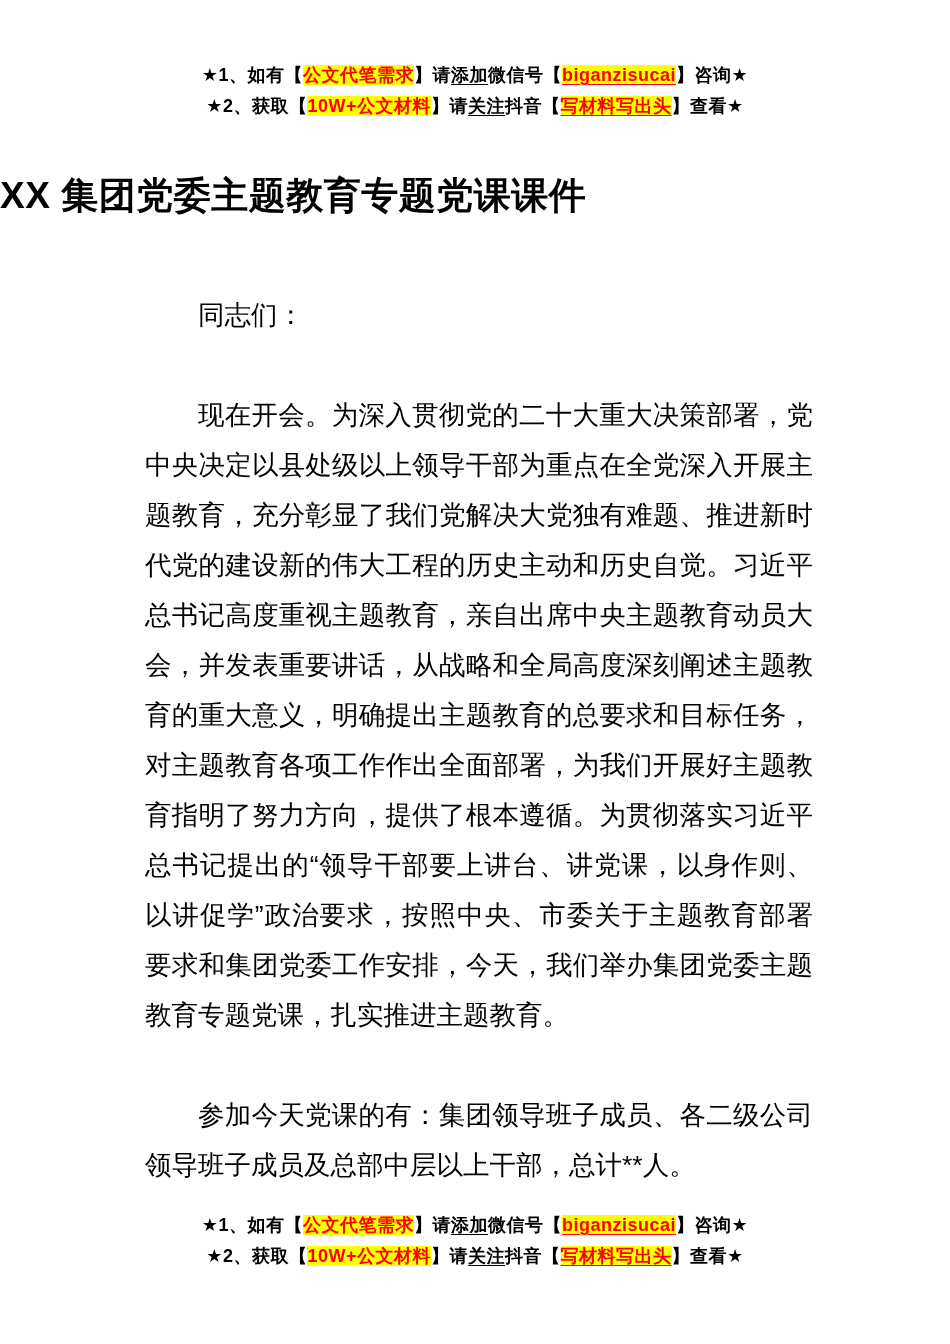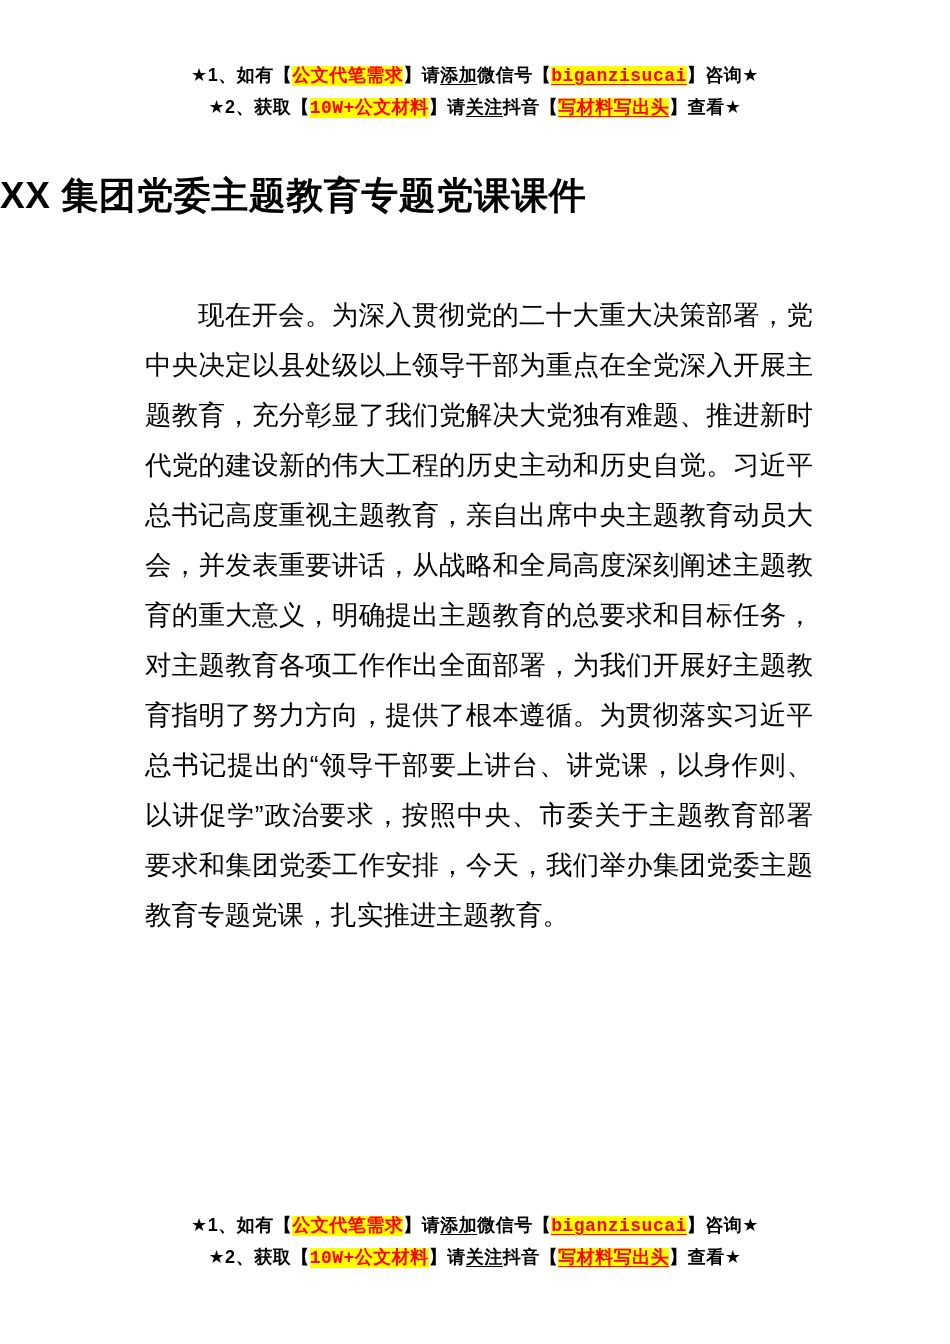--- a/index.html
+++ b/index.html
@@ -30,21 +30,20 @@
     font-size: 18px;
     line-height: 31px;
     letter-spacing: 0.5px;
     white-space: nowrap;
   }
   .promo-banner.top { top: 60px; }
   .promo-banner.bottom { top: 1210px; }
   .promo-hl {
     color: var(--accent-red, #ff0000);
     background: var(--highlight-yellow, #ffff00);
-    font-family: Liberation Mono, monospace;
   }
   .promo-hl.linklike {
     text-decoration: underline;
     text-decoration-color: var(--accent-red, #ff0000);
     text-underline-offset: 3px;
   }
   .promo-u {
     text-decoration: underline;
     text-underline-offset: 3px;
   }
@@ -85,21 +84,23 @@
 <div class="page">
 
   <div class="promo-banner top">
     <div><span>★1、如有【</span><span class="promo-hl">公文代笔需求</span><span>】请</span><span class="promo-u">添加</span><span>微信号【</span><span class="promo-hl linklike">biganzisucai</span><span>】咨询★</span></div>
     <div><span>★2、获取【</span><span class="promo-hl">10W+公文材料</span><span>】请</span><span class="promo-u">关注</span><span>抖音【</span><span class="promo-hl linklike">写材料写出头</span><span>】查看★</span></div>
   </div>
 
   <h1 class="doc-title">XX 集团党委主题教育专题党课课件</h1>
 
   <div class="doc-body">
+    <p>同志们：</p>
     <p>现在开会。为深入贯彻党的二十大重大决策部署，党中央决定以县处级以上领导干部为重点在全党深入开展主题教育，充分彰显了我们党解决大党独有难题、推进新时代党的建设新的伟大工程的历史主动和历史自觉。习近平总书记高度重视主题教育，亲自出席中央主题教育动员大会，并发表重要讲话，从战略和全局高度深刻阐述主题教育的重大意义，明确提出主题教育的总要求和目标任务，对主题教育各项工作作出全面部署，为我们开展好主题教育指明了努力方向，提供了根本遵循。为贯彻落实习近平总书记提出的“领导干部要上讲台、讲党课，以身作则、以讲促学”政治要求，按照中央、市委关于主题教育部署要求和集团党委工作安排，今天，我们举办集团党委主题教育专题党课，扎实推进主题教育。</p>
+    <p>参加今天党课的有：集团领导班子成员、各二级公司领导班子成员及总部中层以上干部，总计**人。</p>
   </div>
 
   <div class="promo-banner bottom">
     <div><span>★1、如有【</span><span class="promo-hl">公文代笔需求</span><span>】请</span><span class="promo-u">添加</span><span>微信号【</span><span class="promo-hl linklike">biganzisucai</span><span>】咨询★</span></div>
     <div><span>★2、获取【</span><span class="promo-hl">10W+公文材料</span><span>】请</span><span class="promo-u">关注</span><span>抖音【</span><span class="promo-hl linklike">写材料写出头</span><span>】查看★</span></div>
   </div>
 
 </div>
 
 </body></html>

